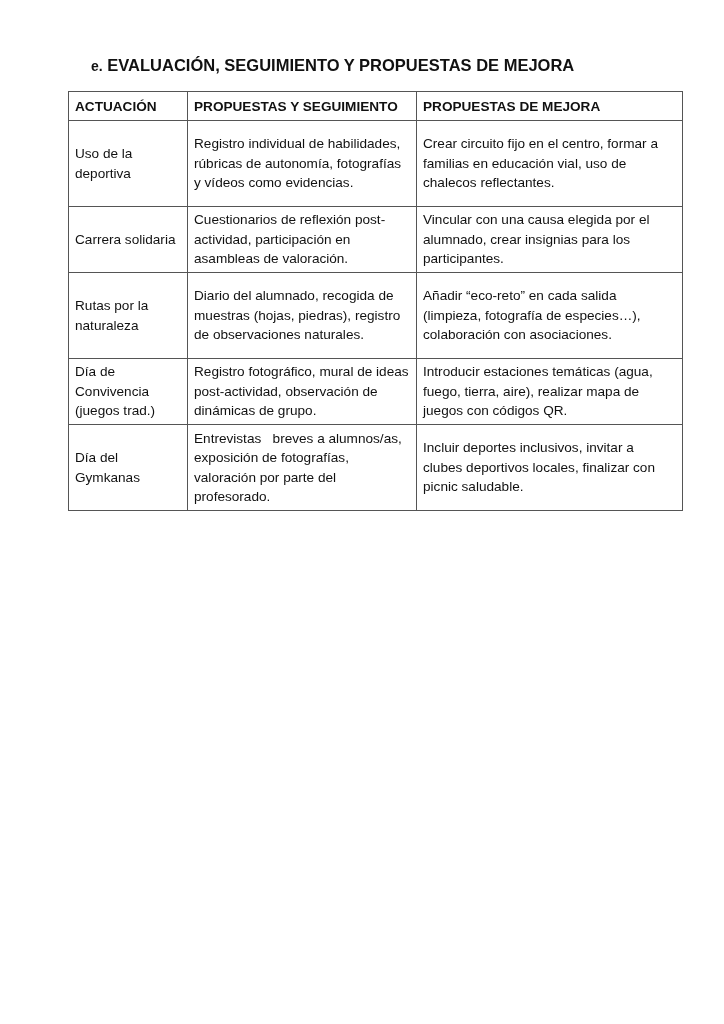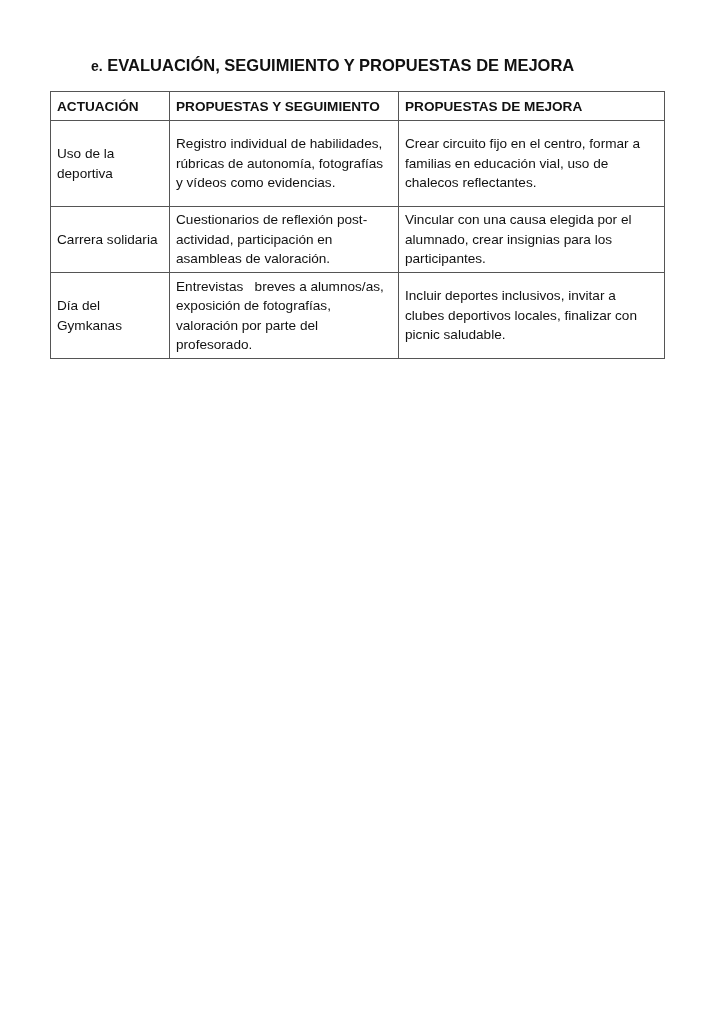--- a/index.html
+++ b/index.html
@@ -24,21 +24,21 @@
       letter-spacing: 0px;
       white-space: nowrap;
       margin-left: 25px;
     }
     .page-title .prefix {
       font-size: 14px;
       font-weight: bold;
     }
     table.main-table {
       position: absolute;
-      left: 50px;
+      left: 68px;
       top: 91px;
       width: 614px;
       border-collapse: collapse;
       table-layout: fixed;
       font-size: 13.6px;
       line-height: 19.5px;
     }
     table.main-table col.c1 { width: 119px; }
     table.main-table col.c2 { width: 229px; }
     table.main-table col.c3 { width: 266px; }
@@ -95,19 +95,29 @@
     <tr class="r1">
       <td>Uso de la deportiva</td>
       <td class="pre">Registro individual de habilidades, rúbricas de autonomía, fotografías y vídeos como evidencias.</td>
       <td>Crear circuito fijo en el centro, formar a familias en educación vial, uso de chalecos reflectantes.</td>
     </tr>
     <tr class="r2">
       <td>Carrera solidaria</td>
       <td class="pre">Cuestionarios de reflexión post-actividad, participación en asambleas de valoración.</td>
       <td>Vincular con una causa elegida por el alumnado, crear insignias para los participantes.</td>
     </tr>
+    <tr class="r3">
+      <td>Rutas por la naturaleza</td>
+      <td class="pre">Diario del alumnado, recogida de muestras (hojas, piedras), registro de observaciones naturales.</td>
+      <td>Añadir “eco-reto” en cada salida (limpieza, fotografía de especies…), colaboración con asociaciones.</td>
+    </tr>
+    <tr class="r4">
+      <td>Día de Convivencia (juegos trad.)</td>
+      <td class="pre">Registro fotográfico, mural de ideas post-actividad, observación de dinámicas de grupo.</td>
+      <td>Introducir estaciones temáticas (agua, fuego, tierra, aire), realizar mapa de juegos con códigos QR.</td>
+    </tr>
     <tr class="r5">
       <td>Día del Gymkanas</td>
       <td class="pre">Entrevistas   breves a alumnos/as, exposición de fotografías, valoración por parte del profesorado.</td>
       <td>Incluir deportes inclusivos, invitar a clubes deportivos locales, finalizar con picnic saludable.</td>
     </tr>
   </tbody>
 </table>
 
 </body></html>

